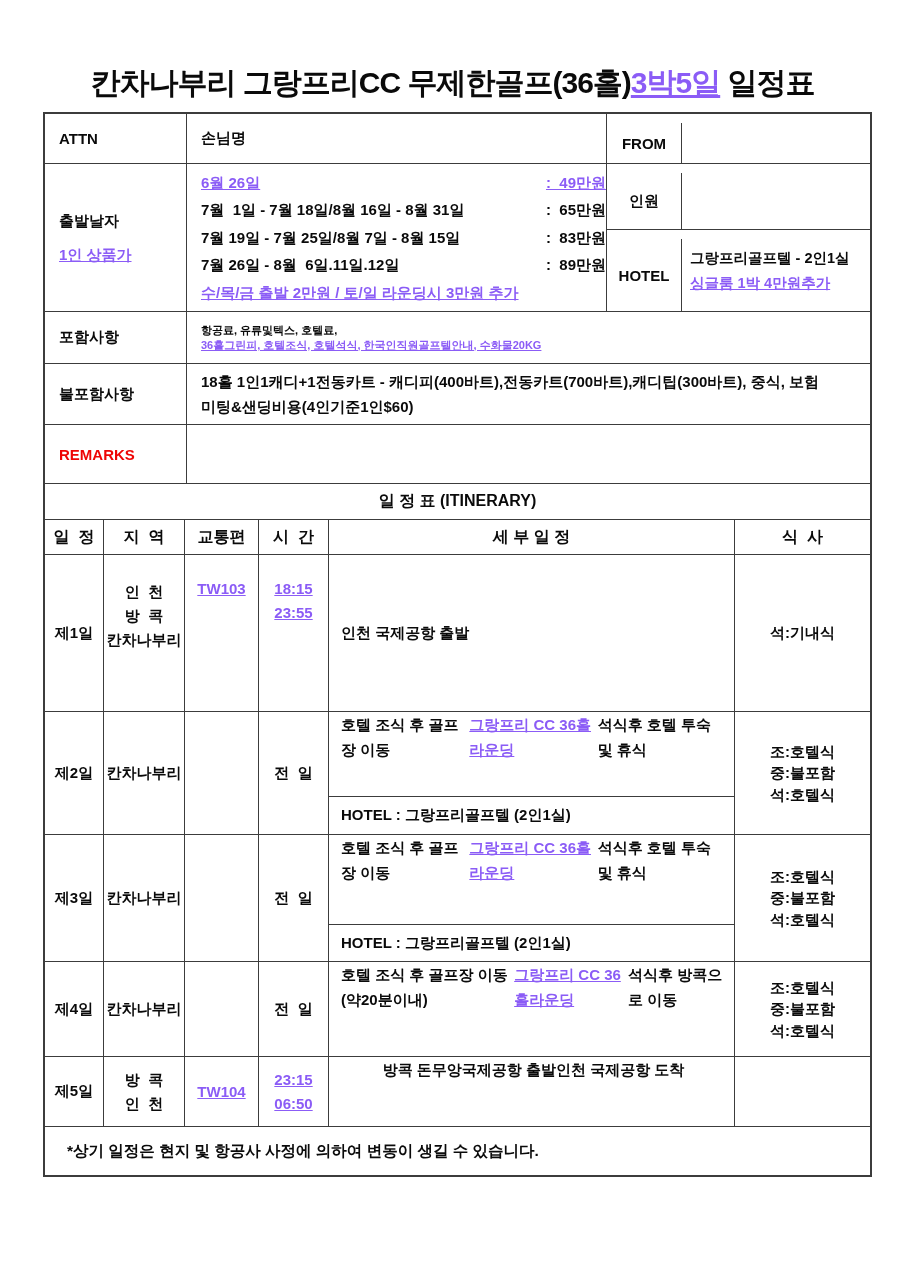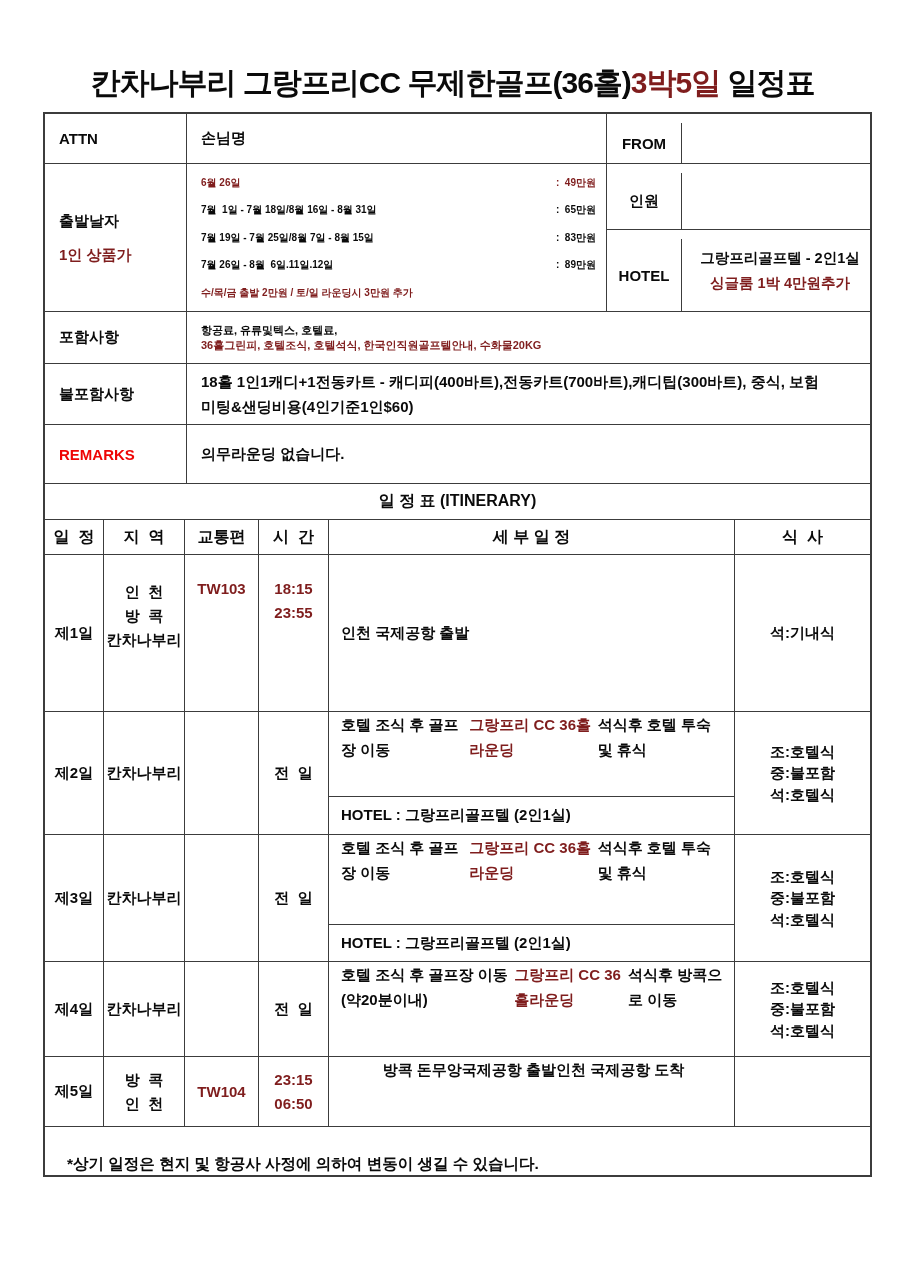--- a/index.html
+++ b/index.html
@@ -2,62 +2,62 @@
 <html><head>
 <meta charset="utf-8">
 <style>
   * { box-sizing: border-box; margin: 0; padding: 0; }
   html,body { width: 905px; height: 1280px; background: #ffffff;
     font-family: "Liberation Sans", "DejaVu Sans", sans-serif;
     font-weight: 700; color: #0a0a0a; }
   .page { position: relative; width: 905px; height: 1280px; overflow: hidden; background:#fff; }
   .title { position: absolute; top: 63px; left: 0; width: 100%; text-align: center;
     font-size: 30px; letter-spacing: -1px; white-space: pre; }
-  .blue { color: #7f1d1d; }
+  .blue { color: #8b5cf6; text-decoration: underline; }
   .red  { color: #ee0505; }
   .doc { position: absolute; left: 43px; top: 112px; width: 829px; border: 2px solid #3c3c3c; }
   .row { display: flex; border-bottom: 1.5px solid #3c3c3c; }
   .cell { border-right: 1.5px solid #3c3c3c; display: flex; flex-direction: column;
     justify-content: center; font-size: 15px; white-space: pre-wrap; overflow: hidden; }
   .cell.last { border-right: none; }
   .lab { padding-left: 14px; justify-content: center; }
   .ctr { align-items: center; text-align: center; }
   
   .r1 { height: 50px; } .r2 { height: 148px; } .r3 { height: 52px; }
   .r4 { height: 61px; } .r5 { height: 59px; }
   .cA { width: 142px; flex: none; }
-  .cB { width: 420px; flex: none; padding-left: 14px; padding-right: 10px; }
+  .cB { width: 420px; flex: none; padding-left: 14px; }
   .cC { width: 75px;  flex: none; align-items: center; text-align: center; margin-top: 9px; }
   .cD { flex: 1; }
   .rightstack { flex: 1; display: flex; flex-direction: column; border-right: none; }
   .substack { display: flex; flex: 1; }
   .sub1 { height: 66px; flex: none; border-bottom: 1.5px solid #3c3c3c; }
-  .priceline { display: flex; justify-content: space-between; line-height: 27.5px; font-size: 10px; }
+  .priceline { display: flex; justify-content: space-between; line-height: 27.5px; font-size: 15px; }
   .deplab { line-height: 34px; }
-  .hotelcell { padding-left: 8px; font-size: 14.5px; line-height: 25px; white-space: pre; text-align: center; }
+  .hotelcell { padding-left: 8px; font-size: 14.5px; line-height: 25px; white-space: pre; }
   .inc { font-size: 11px; white-space: pre; }
   .exc { font-size: 15px; line-height: 25px; white-space: pre-wrap; }
   
   .r-banner { height: 36px; } .r-head { height: 35px; }
   .banner-cell { flex: 1; border-right: none; align-items: center; font-size: 16px; white-space: pre; }
   .hc { align-items: center; text-align: center; font-size: 16px; white-space: pre; }
   .c1 { width: 59px; flex: none; } .c2 { width: 81px; flex: none; }
   .c3 { width: 74px; flex: none; } .c4 { width: 70px; flex: none; }
   .c5 { width: 406px; flex: none; } .c6 { flex: 1; }
   .rd1 { height: 157px; } .rd2 { height: 123px; } .rd3 { height: 127px; }
   .rd4 { height: 95px; }  .rd5 { height: 70px; }
   .c-detail { padding: 0; justify-content: flex-start; }
   .detail-main { flex: 1; padding: 15px 8px 0 12px; line-height: 25px; white-space: pre-wrap; }
   .detail-main.vctr { display:flex; flex-direction:row; justify-content:center; padding-top:0; }
   .detail-hotel { border-top: 1.5px solid #3c3c3c; display: flex; align-items: center;
     padding-left: 12px; flex: none; white-space: pre; } .h38 { height: 38px; } .h37 { height: 37px; }
   .meals { line-height: 21.5px; }
   .top-pad { justify-content: flex-start; padding-top: 22px; line-height: 24px; }
   .reg1 { justify-content: flex-start; padding-top: 25px; line-height: 24px; }
-  .r-foot { height: 48px; border-bottom: none; align-items: flex-end; }
+  .r-foot { height: 48px; border-bottom: none; }
   .footcell { flex: 1; border-right: none; padding-left: 22px; font-size: 15.5px; justify-content: center; }
 </style>
 </head>
 <body>
 
 <div class="page">
 
   <div class="title"><span>칸차나부리 그랑프리CC 무제한골프(36홀)</span><span class="blue">3박5일</span><span> 일정표</span></div>
 
   <div class="doc">
@@ -104,21 +104,20 @@
     <div class="row r4">
       <div class="cell cA lab">불포함사항</div>
       <div class="cell cD last exc" style="padding-left:14px;">
         <div>18홀 1인1캐디+1전동카트 - 캐디피(400바트),전동카트(700바트),캐디팁(300바트), 중식, 보험</div>
         <div>미팅&amp;샌딩비용(4인기준1인$60)</div>
       </div>
     </div>
 
     <div class="row r5">
       <div class="cell cA lab red">REMARKS</div>
-      <div class="cell cD last" style="padding-left:14px;">의무라운딩 없습니다.</div>
     </div>
 
     <div class="row r-banner">
       <div class="cell banner-cell ctr">일 정 표 (ITINERARY)</div>
     </div>
 
     <div class="row r-head">
       <div class="cell c1 hc">일  정</div>
       <div class="cell c2 hc">지  역</div>
       <div class="cell c3 hc">교통편</div>

